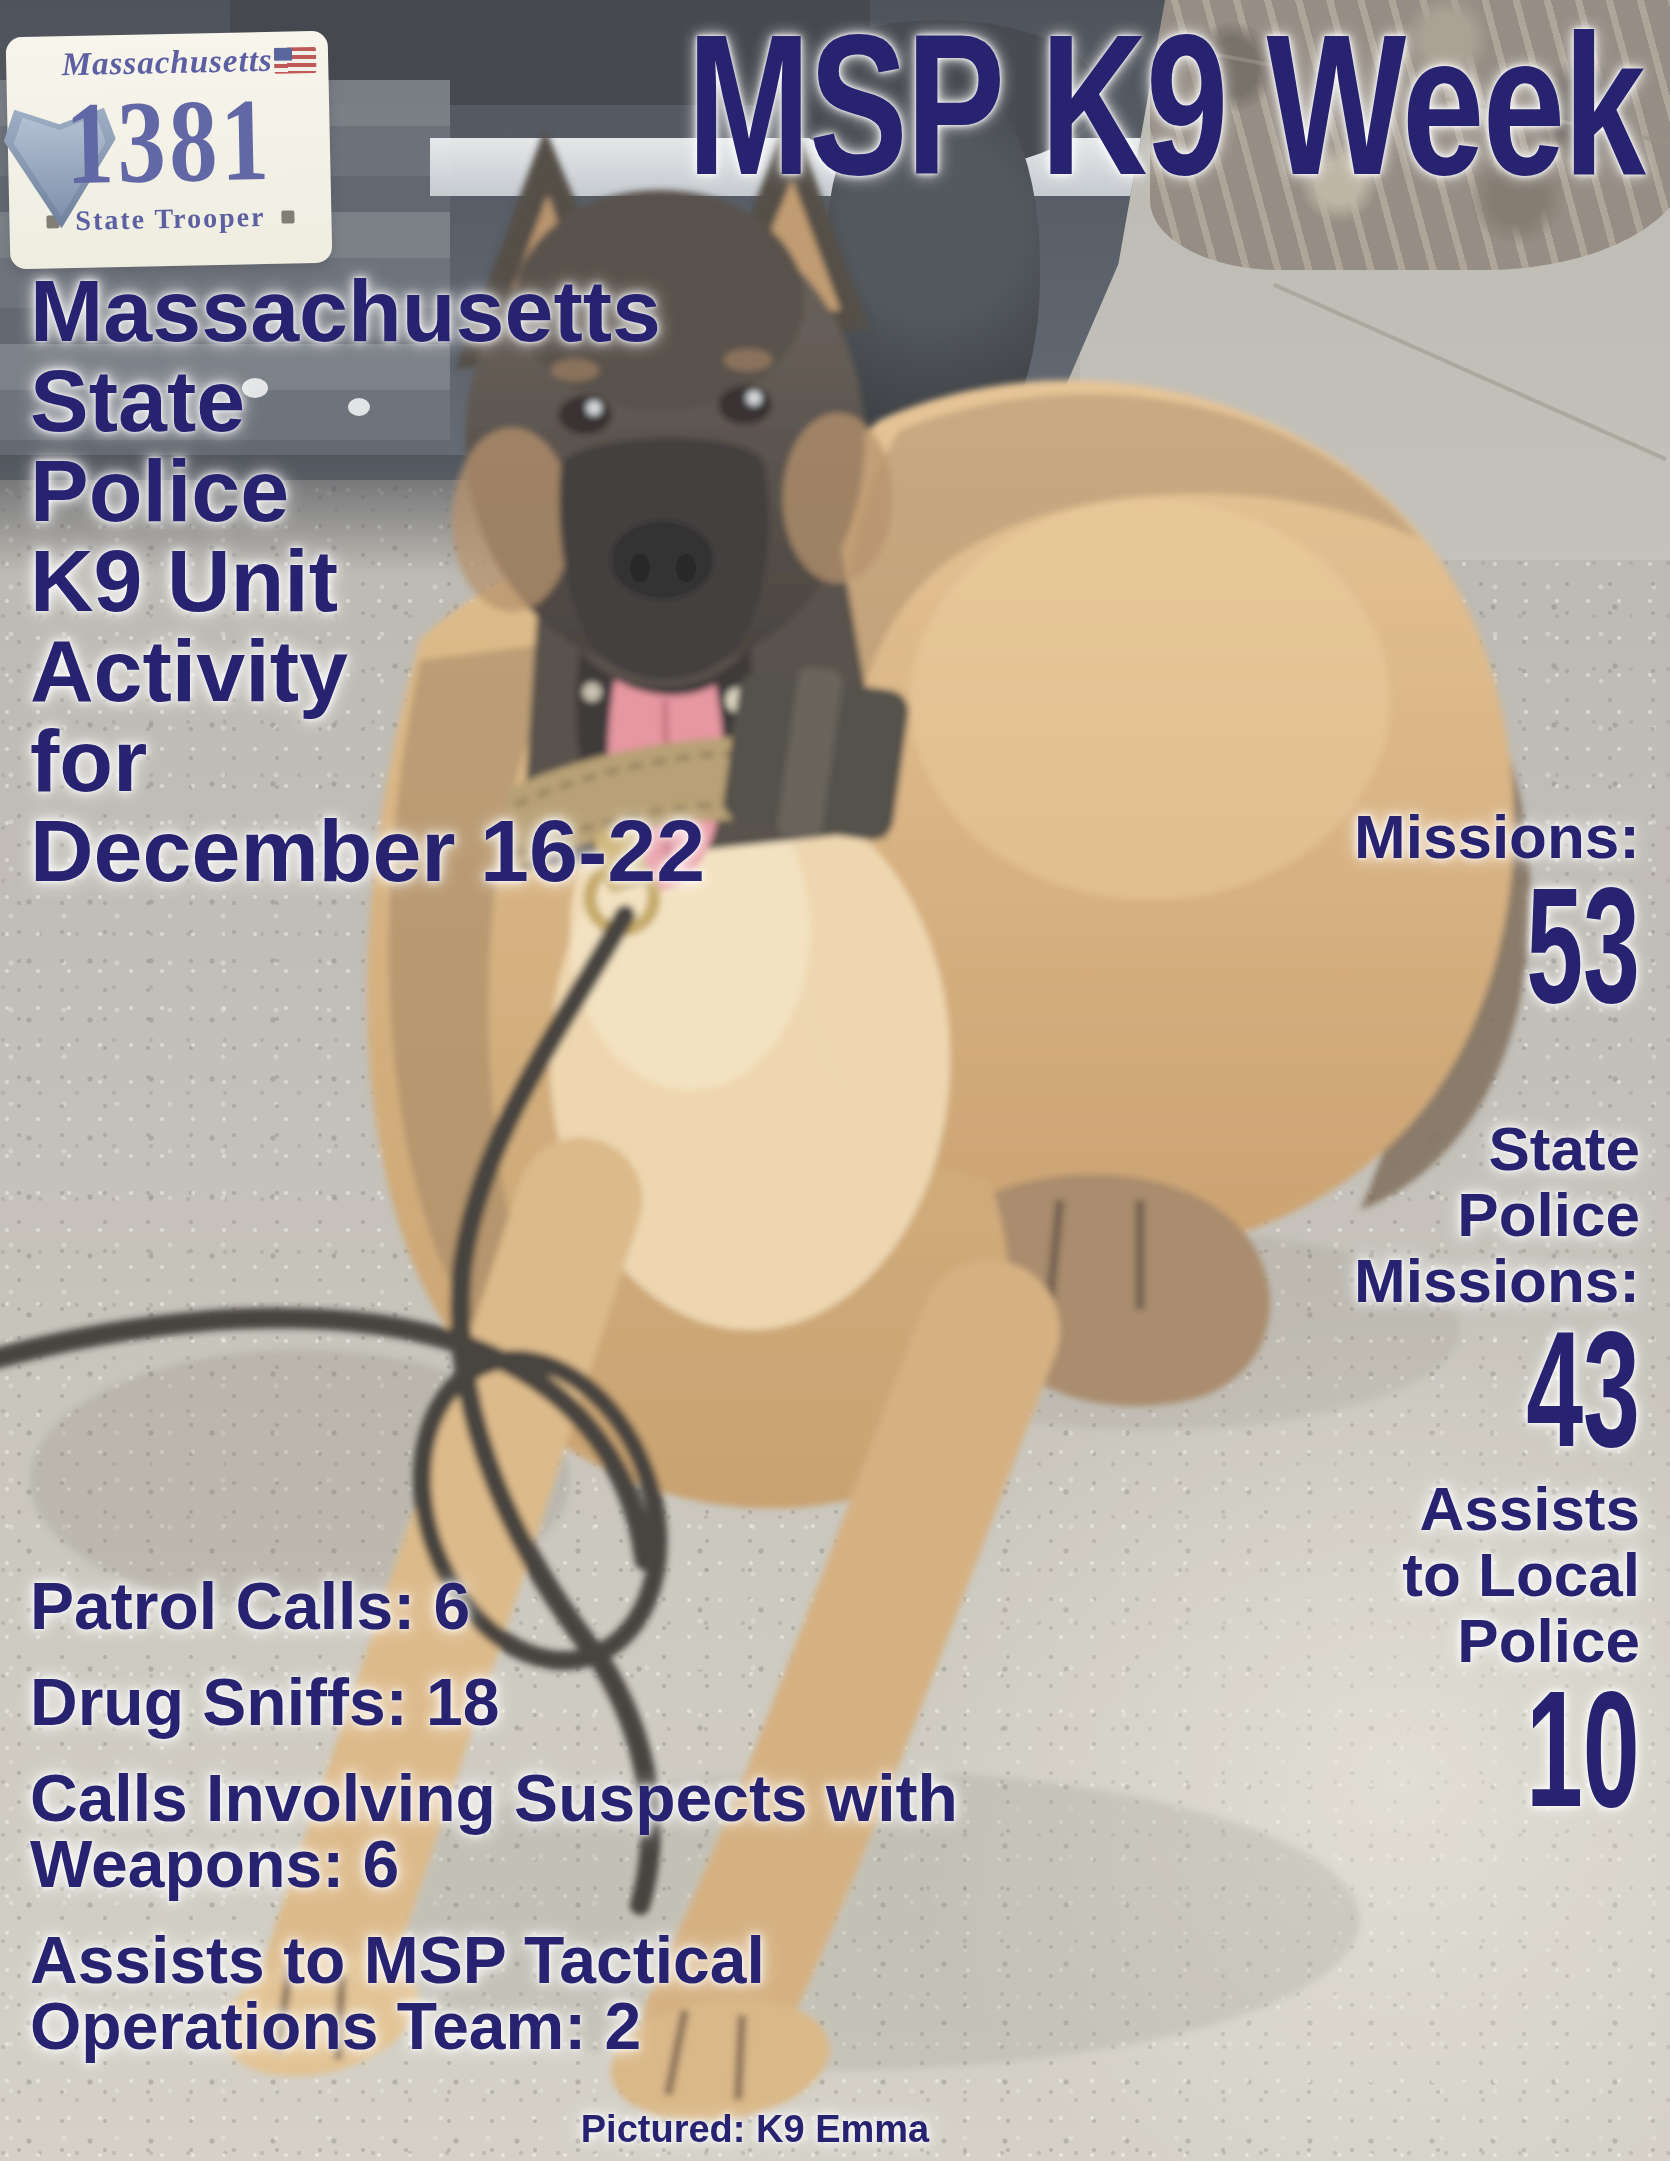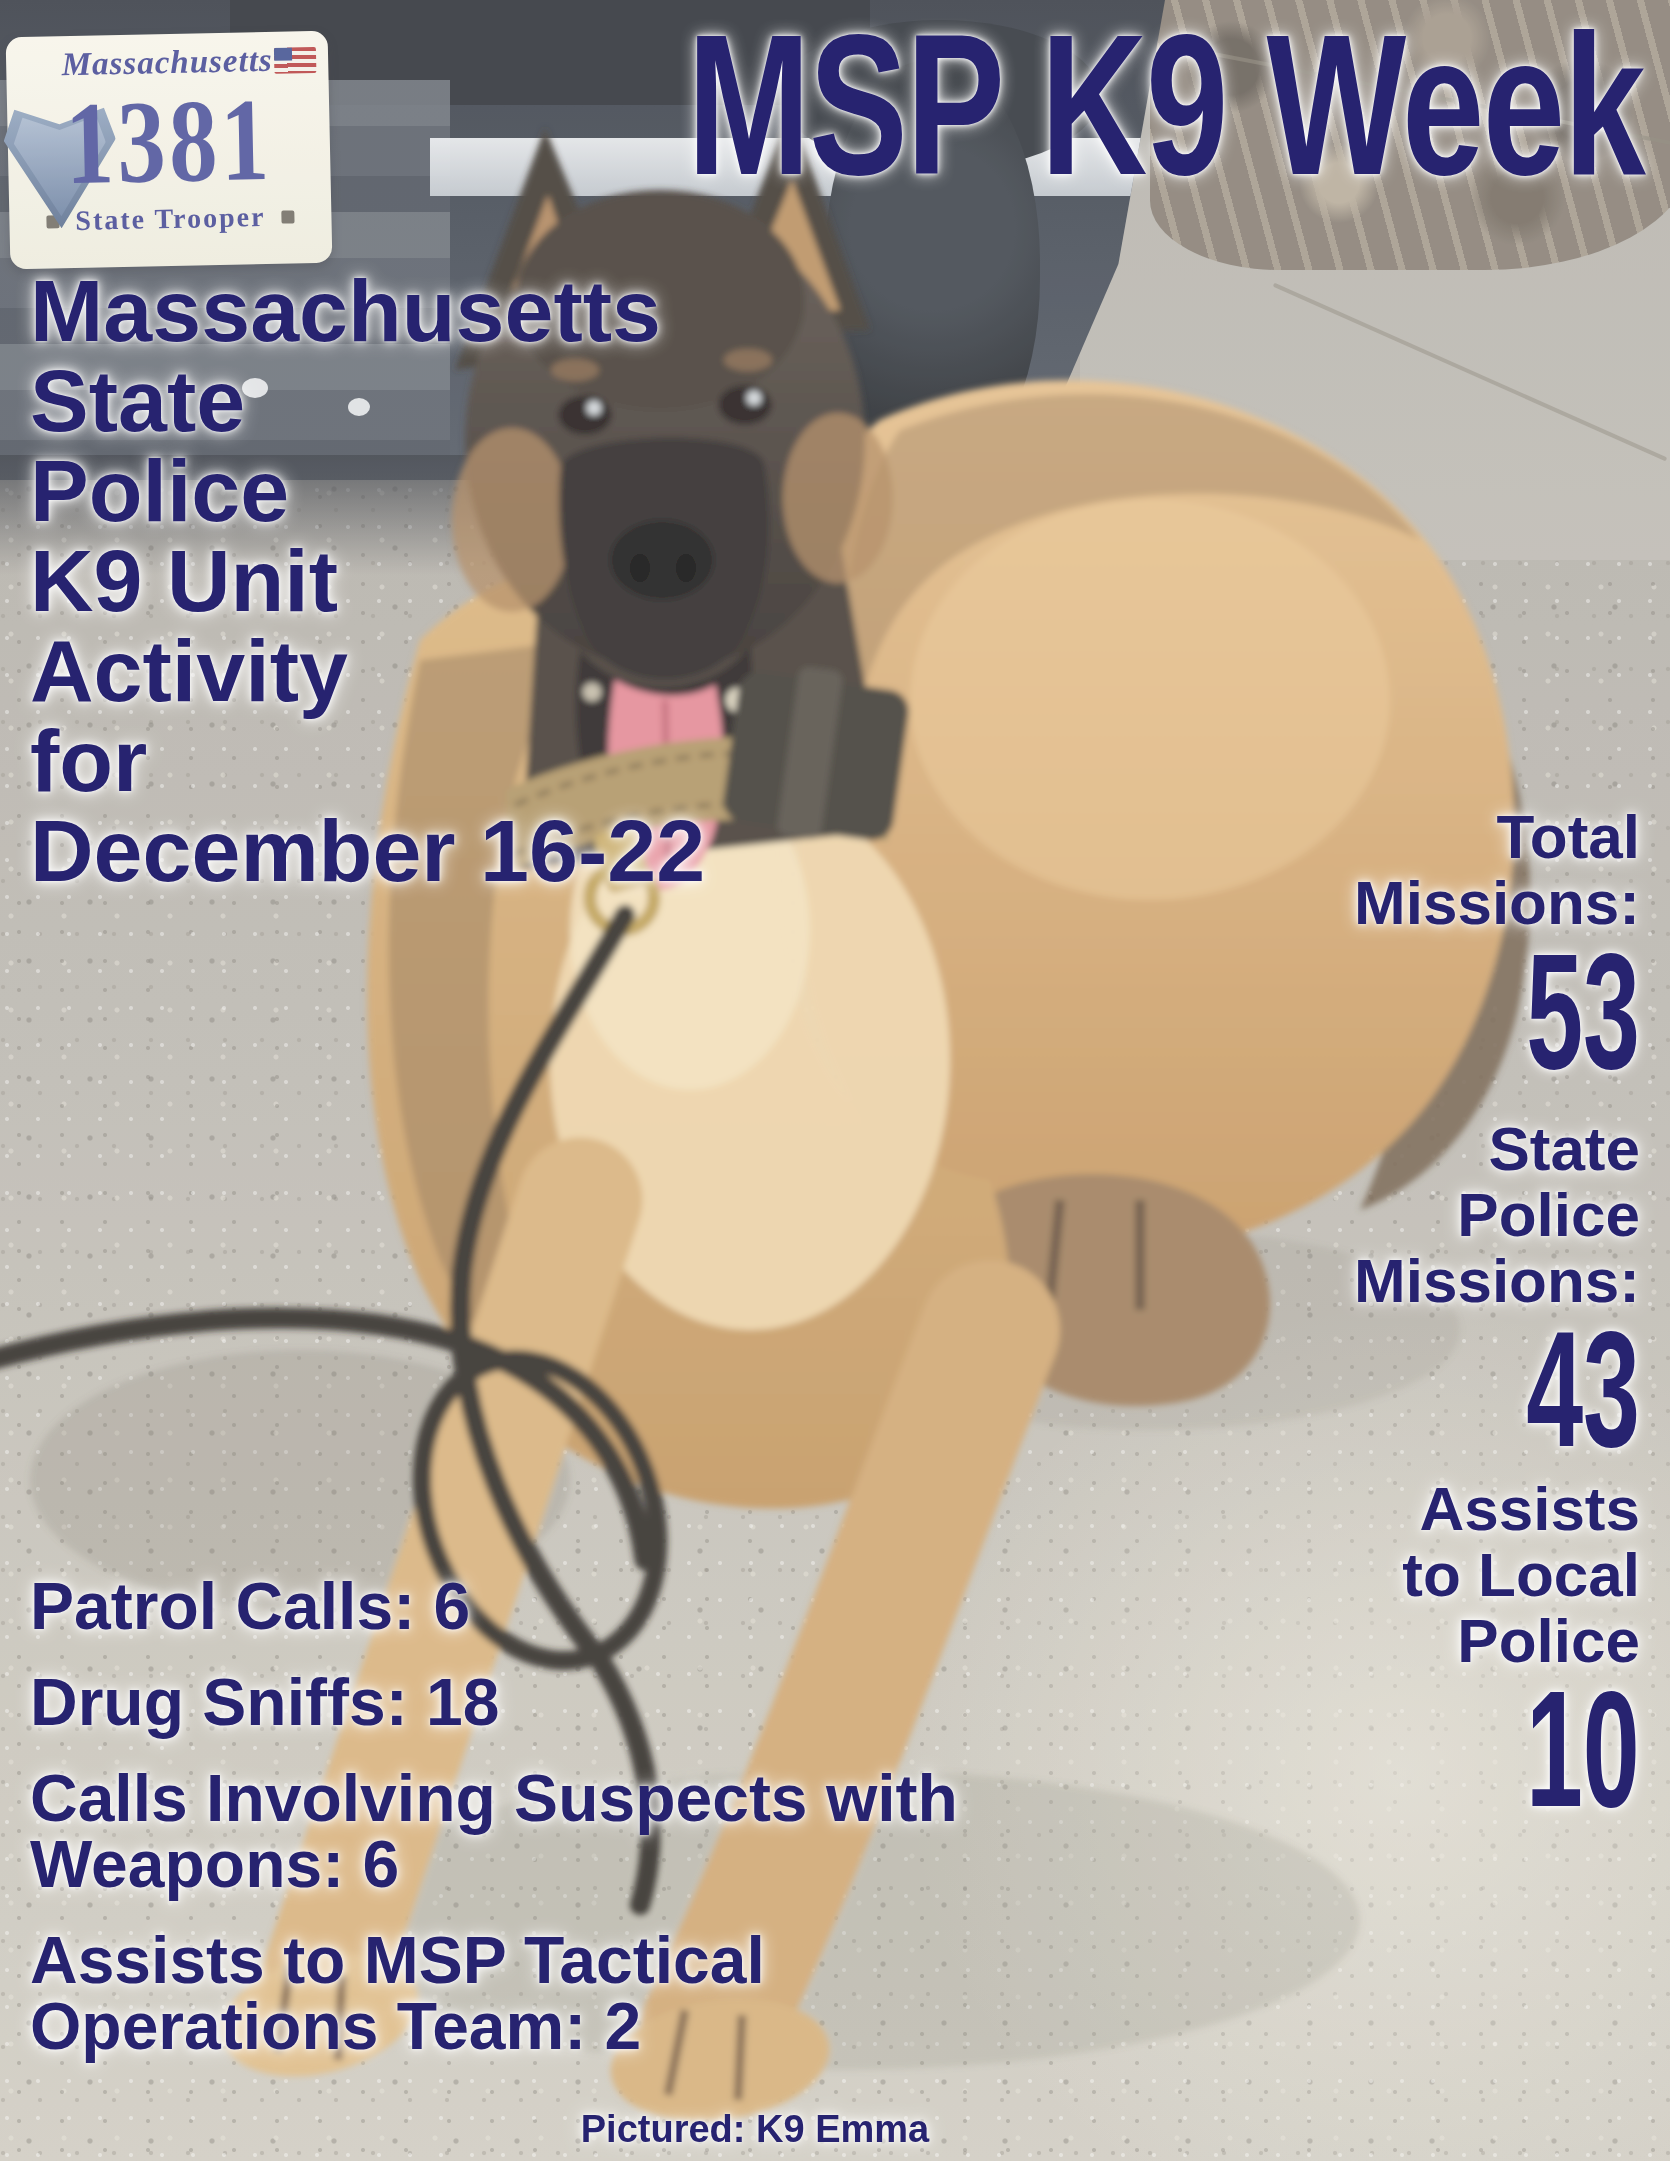--- a/index.html
+++ b/index.html
@@ -220,21 +220,20 @@
     <div>Massachusetts</div>
     <div>State</div>
     <div>Police</div>
     <div>K9 Unit</div>
     <div>Activity</div>
     <div>for</div>
     <div>December 16-22</div>
   </div>
 
   <div class="txt stats-right g1">
-    <div class="sr-label">Total</div>
     <div class="sr-label">Missions:</div>
     <div class="sr-value">53</div>
   </div>
 
   <div class="txt stats-right g2">
     <div class="sr-label">State</div>
     <div class="sr-label">Police</div>
     <div class="sr-label">Missions:</div>
     <div class="sr-value">43</div>
   </div>

